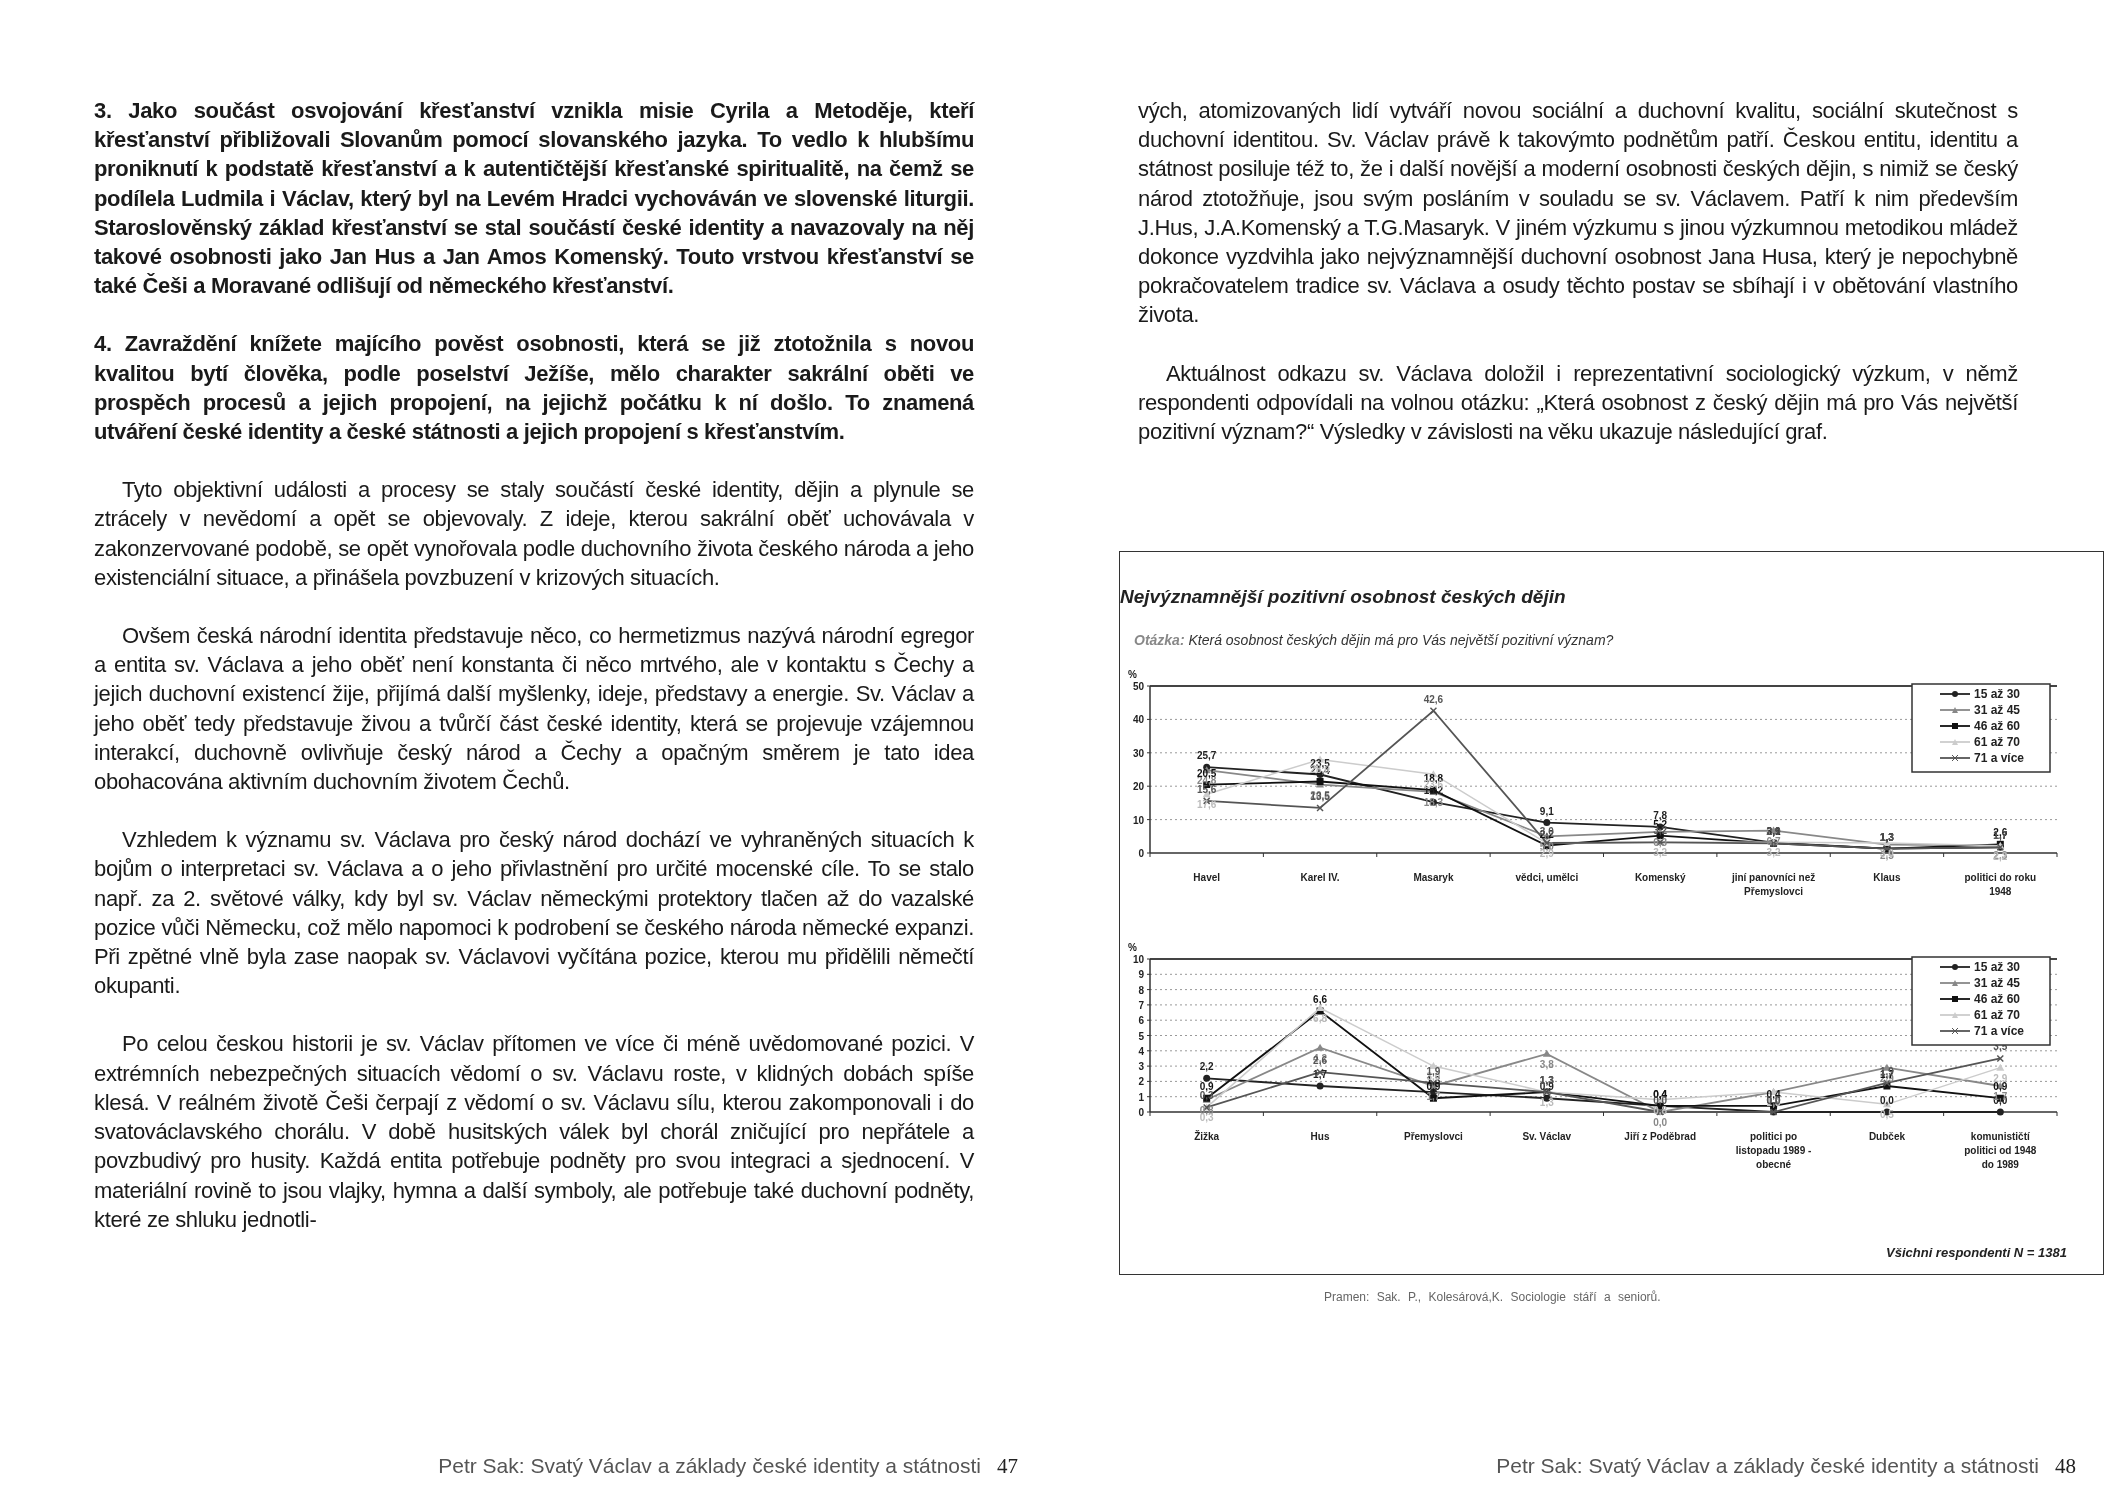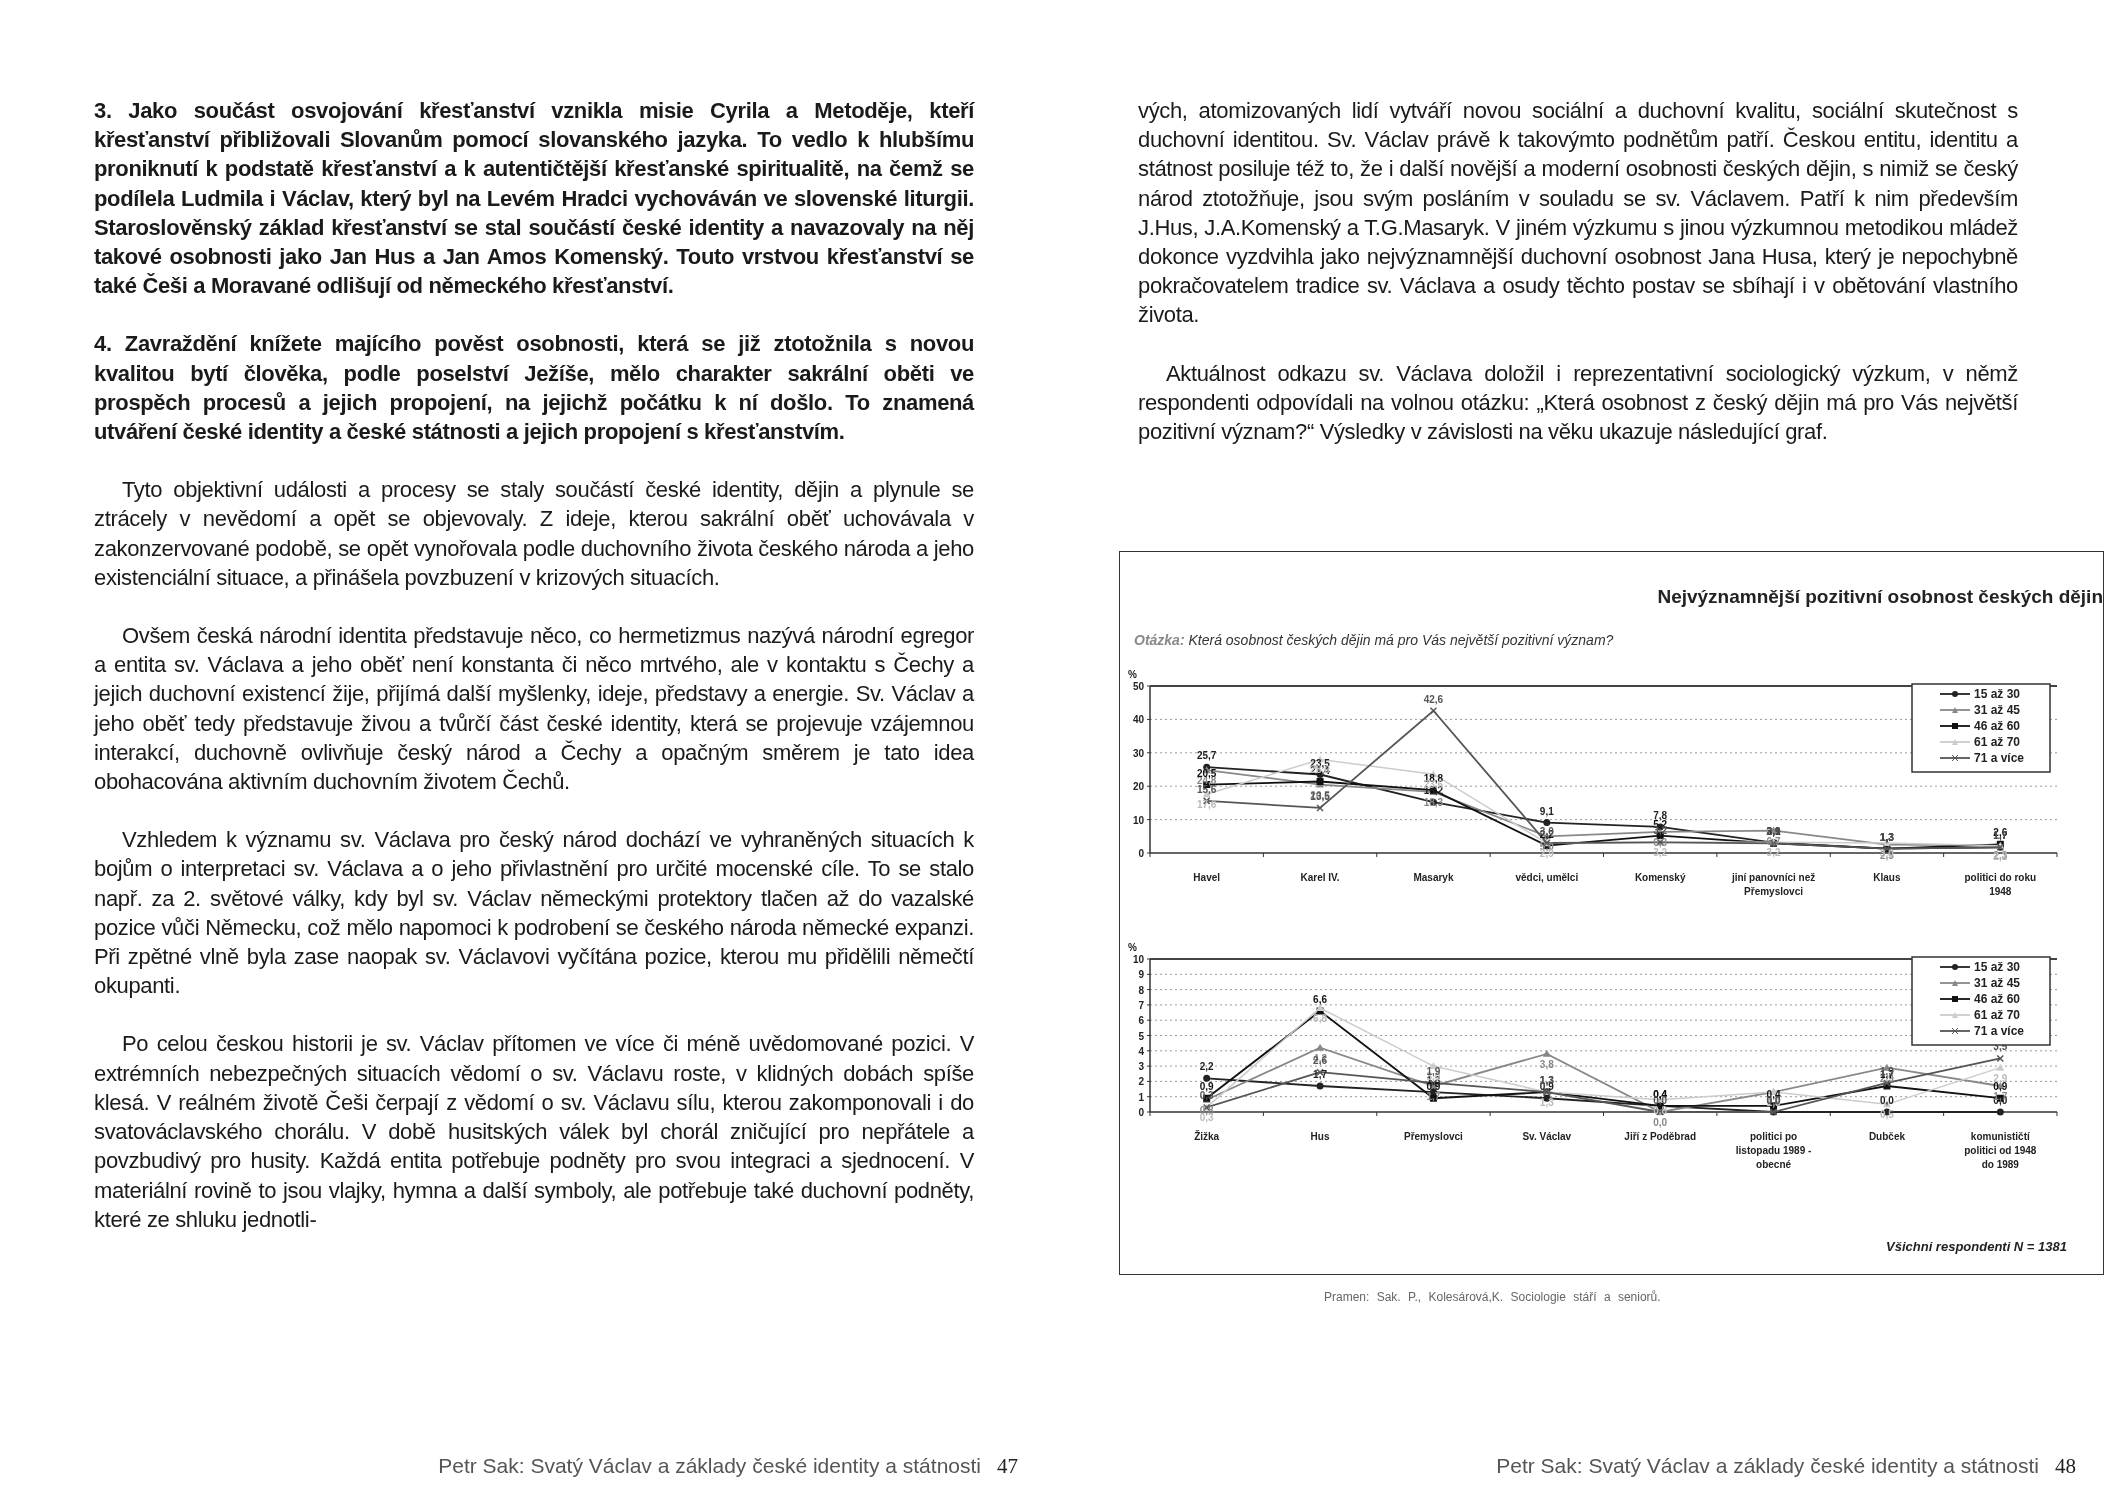--- a/index.html
+++ b/index.html
@@ -30,29 +30,29 @@
   .page-left .footer { right: 40px; }
   .page-right .footer { right: 40px; }
   .footer .pnum { color: #222; margin-left: 16px; font-family: Liberation Serif, serif; }
 
   .figure {
     position: absolute; left: 1119px; top: 551px; width: 983px; height: 722px;
     border: 1.5px solid #333; background: #fff;
     font-family: "Liberation Sans", sans-serif;
   }
   .fig-title {
-    position: absolute; top: 34px; left: 0; width: 100%; text-align: right;
-    font-weight: bold; font-size: 19px; color: #222;
+    position: absolute; top: 34px; left: 0; width: 100%; text-align: left;
+    font-weight: bold; font-size: 19px; color: #222; font-style: italic;
   }
   .fig-question {
     position: absolute; top: 80px; left: 14px; font-style: italic; font-size: 14px; color: #333; text-align: right;
   }
   .fig-question .q-label { color: #888; font-weight: bold; }
   .fig-footnote {
-    position: absolute; right: 36px; bottom: 20px; font-style: italic; font-weight: bold; font-size: 13px; color: #222;
+    position: absolute; right: 36px; bottom: 14px; font-style: italic; font-weight: bold; font-size: 13px; color: #222;
   }
   svg text { font-family: "Liberation Sans", sans-serif; }
   .caption {
     position: absolute; left: 1324px; top: 1290px; font-size: 12px; color: #666;
     font-family: "Liberation Sans", sans-serif; word-spacing: 4px;
   }
 </style>
 </head>
 <body>
 

